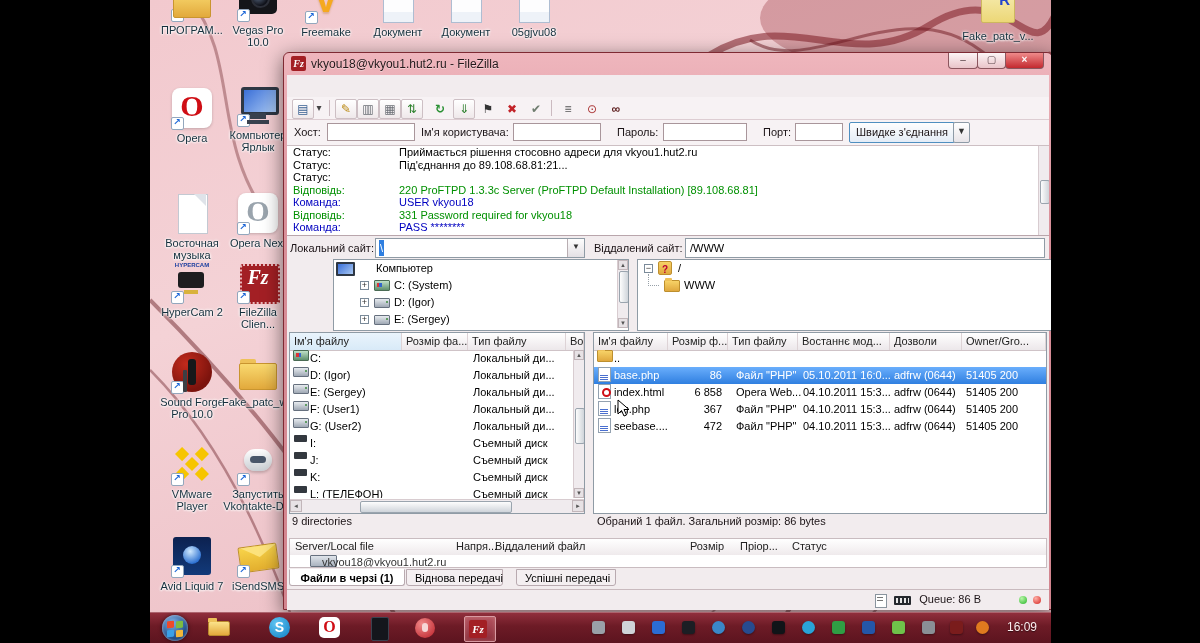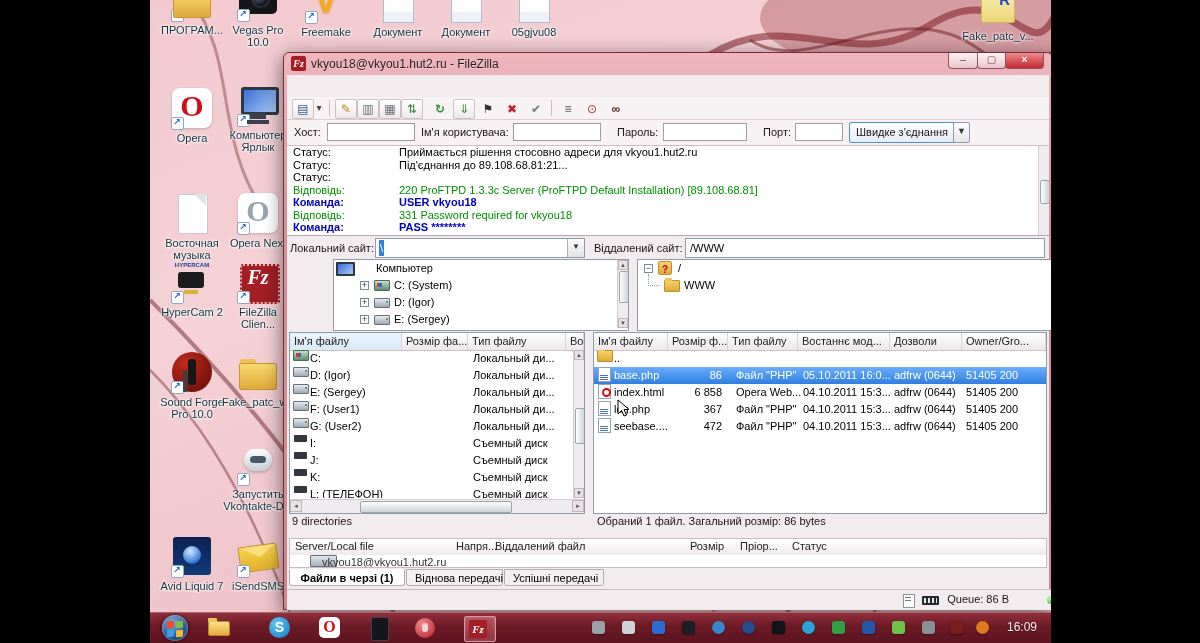--- a/index.html
+++ b/index.html
@@ -149,21 +149,21 @@
   .qccaret{position:absolute;top:2px;width:15px;height:19px;border:1px solid #8d9aa6;border-radius:2px;
     background:linear-gradient(#fff,#e8e4e8);text-align:center;line-height:17px;font-size:9px;color:#333;}
   
   .logarea{position:absolute;left:3px;top:93px;width:762px;height:89px;background:#fff;
     border-bottom:1px solid #b9a6ac;font-size:11px;line-height:12.5px;overflow:hidden;}
   .lrow{position:relative;height:12.5px;white-space:nowrap;}
   .lrow .ll{position:absolute;left:6px;}
   .lrow .lt{position:absolute;left:112px;}
   .lg-status{color:#000;}
   .lg-resp{color:#009000;}
-  .lg-cmd{color:#0000c0;font-weight:bold;}
+  .lg-cmd{color:#0000c0;}
   .vsb{position:absolute;right:0;top:0;width:10px;height:100%;background:#f0ebee;border-left:1px solid #d8ccd0;}
   .vsb .th{position:absolute;left:1px;width:8px;background:linear-gradient(90deg,#fdfdfd,#cfd4da);
     border:1px solid #9aa4ae;border-radius:2px;}
   .sbarrow{position:absolute;left:0;width:10px;height:10px;background:#e7e2e5;border:1px solid #c2b6ba;
     font-size:6px;text-align:center;line-height:9px;color:#555;box-sizing:border-box;}
   
   .sitelabel{position:absolute;font-size:11px;color:#1b1316;top:4px;}
   .combo{position:absolute;top:0;height:18px;background:#fff;border:1px solid #8f9ba5;font-size:11px;line-height:16px;}
   .combo .car{position:absolute;right:0;top:0;width:16px;height:100%;background:linear-gradient(#fdfdfd,#e4e0e4);
     border-left:1px solid #b9aeb2;text-align:center;font-size:8px;line-height:16px;color:#333;}
@@ -198,21 +198,21 @@
   .qh{position:absolute;top:1px;font-size:11px;color:#222;white-space:nowrap;}
   .qbody{position:absolute;left:5px;top:502px;width:756px;height:12px;background:#fff;
     border:1px solid #c9bcc0;border-top:none;overflow:hidden;}
   .qrowline{position:relative;height:16px;line-height:14px;font-size:11px;color:#333;}
   .qrowline span{position:absolute;left:20px;top:0;padding-left:12px;}
   .qtabs{position:absolute;left:5px;top:516px;height:19px;font-size:11px;}
   .qtab{position:absolute;top:0;height:17px;border:1px solid #b9aab0;border-radius:0 0 3px 3px;background:#f4eff1;
     text-align:center;line-height:16px;padding:0 8px;box-sizing:border-box;white-space:nowrap;}
   .qtab.active{background:#fff;font-weight:bold;border-top-color:#fff;}
   
-  .sbar{position:absolute;left:3px;top:536px;width:762px;height:20px;background:#f2ecee;border-top:1px solid #c9babe;padding-left:28px;}
+  .sbar{position:absolute;left:3px;top:536px;width:762px;height:20px;background:#f2ecee;border-top:1px solid #c9babe;}
   .sb-doc{position:absolute;right:162px;top:4px;width:10px;height:12px;background:#fff;border:1px solid #8a949e;}
   .sb-doc::after{content:"";position:absolute;left:1px;top:2px;width:6px;height:6px;
     background:repeating-linear-gradient(#777 0 1px,transparent 1px 3px);}
   .sb-bin{position:absolute;right:138px;top:6px;width:17px;height:9px;background:#26292e;border-radius:1px;}
   .sb-bin::after{content:"";position:absolute;left:2px;top:2px;width:13px;height:5px;
     background:repeating-linear-gradient(90deg,#e8e8e8 0 2px,transparent 2px 4px);}
   .sb-q{position:absolute;right:68px;top:3px;font-size:11px;color:#1b1316;}
   .dot{position:absolute;top:6px;width:8px;height:8px;border-radius:50%;}
   .dot.g{right:22px;background:radial-gradient(circle at 35% 30%,#b8f7a8,#28b428);}
   .dot.r{right:8px;background:radial-gradient(circle at 35% 30%,#ffb0a8,#d42420);}
@@ -311,20 +311,26 @@
           <span class="sc"></span>
         </div>
       <div class="ilabel">HyperCam 2</div>
     </div>
     <div class="dicon" style="left:6px;top:352px">
       <div class="ig ico-sf">
           <span class="sc"></span>
         </div>
       <div class="ilabel">Sound Forge Pro 10.0</div>
     </div>
+    <div class="dicon" style="left:6px;top:444px">
+      <div class="ig ico-vmw">
+          <span class="sc"></span>
+        </div>
+      <div class="ilabel">VMware Player</div>
+    </div>
     <div class="dicon" style="left:6px;top:536px">
       <div class="ig ico-avid">
           <span class="sc"></span>
         </div>
       <div class="ilabel">Avid Liquid 7</div>
     </div>
 
     <div class="dicon" style="left:72px;top:-20px">
       <div class="ig ico-vegas">
           <span class="sc"></span>
@@ -629,21 +635,21 @@
       </div>
       <div class="qbody">
         <div class="qrowline">
           <span class="mi mi-server"></span>
           <span>vkyou18@vkyou1.hut2.ru</span>
         </div>
       </div>
       <div class="qtabs">
         <div class="qtab active" style="left:0;width:116px">Файли в черзі (1)</div>
         <div class="qtab" style="left:117px;width:97px">Віднова передачі</div>
-        <div class="qtab" style="left:215px;width:100px">Успішні передачі</div>
+        <div class="qtab" style="left:227px;width:100px">Успішні передачі</div>
       </div>
 
       <div class="sbar">
         <span class="sb-doc"></span>
         <span class="sb-bin"></span>
         <span class="sb-q">Queue: 86 B</span>
         <span class="dot g"></span>
         <span class="dot r"></span>
       </div>
     </div>

